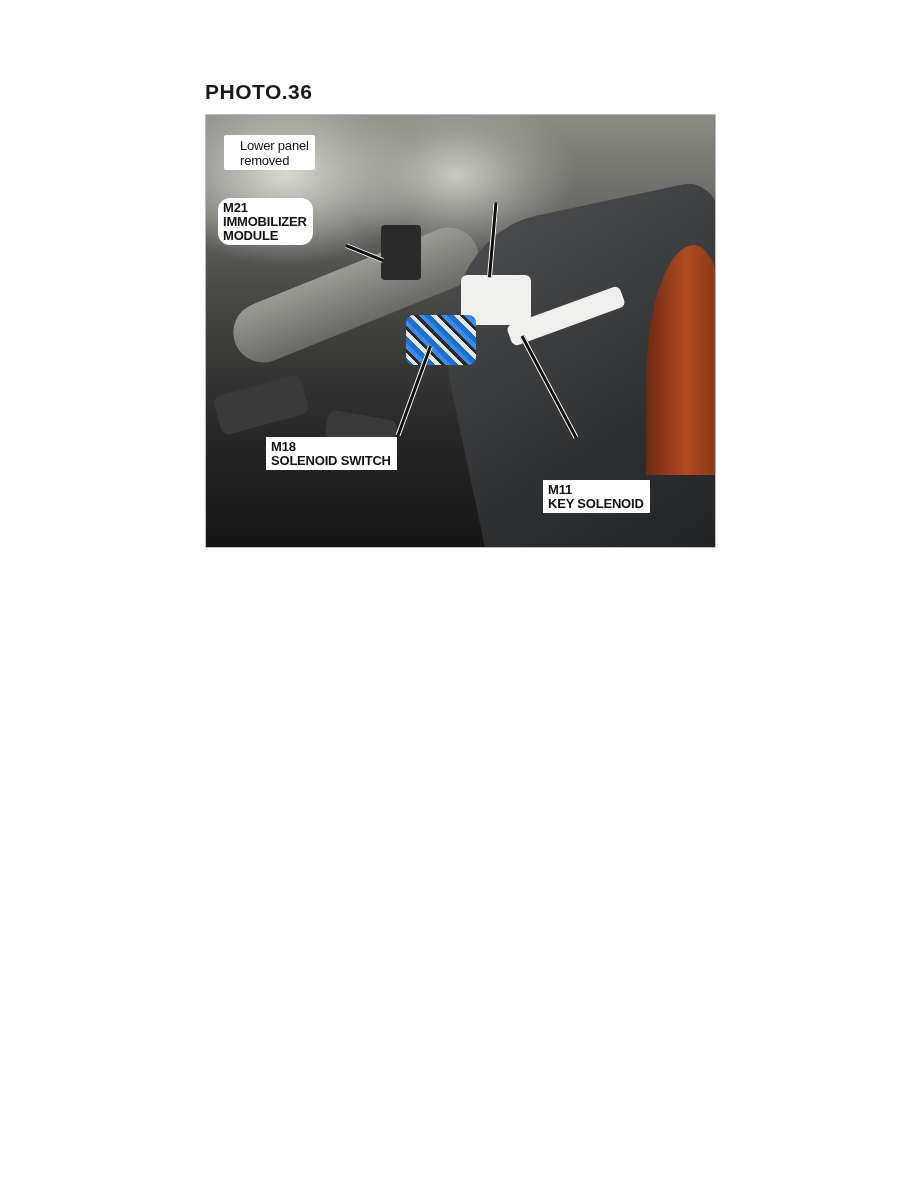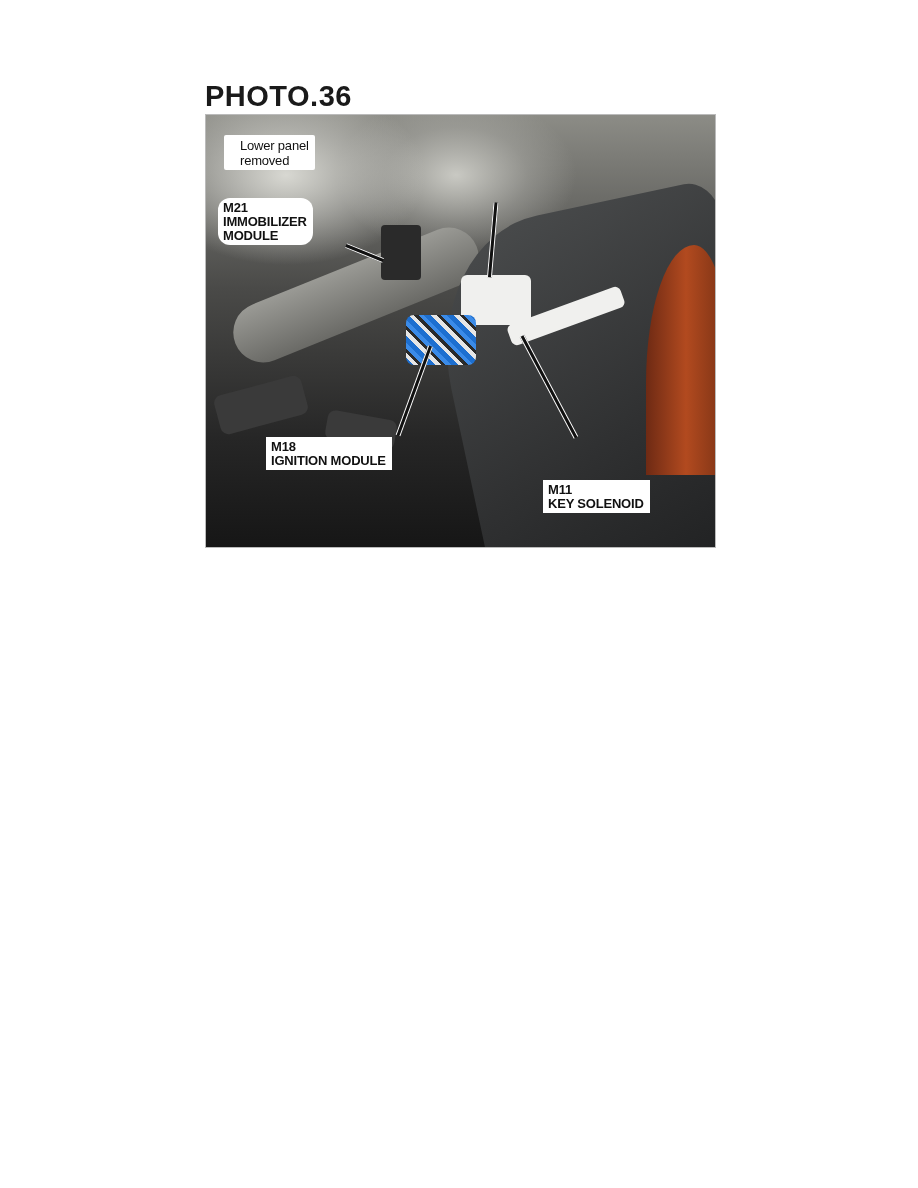--- a/index.html
+++ b/index.html
@@ -1,17 +1,17 @@
 <!DOCTYPE html>
 <html><head>
 <meta charset="utf-8">
 <style>
   html, body { margin: 0; padding: 0; background: #ffffff; }
   body { width: 918px; height: 1188px; position: relative; overflow: hidden; font-family: "Liberation Sans", sans-serif; }
-  .title { position: absolute; left: 205px; top: 80px; font-family: "Liberation Sans", sans-serif; font-weight: bold; font-size: 29px; color: #1a1a1a; letter-spacing: 0.5px; }
+  .title { position: absolute; left: 205px; top: 80px; font-family: "Liberation Sans", sans-serif; font-weight: bold; font-size: 21px; color: #1a1a1a; letter-spacing: 0.5px; }
   .photo { position: absolute; left: 205px; top: 114px; width: 511px; height: 434px; overflow: hidden; border: 1px solid #bbb; box-sizing: border-box;
     background:
       radial-gradient(ellipse 140px 90px at 80px 60px, #d8d8d2 0%, rgba(200,200,195,0.6) 50%, rgba(0,0,0,0) 100%),
       radial-gradient(ellipse 120px 80px at 250px 60px, #c9c9c3 0%, rgba(170,170,165,0.5) 60%, rgba(0,0,0,0) 100%),
       linear-gradient(180deg, #8c8c86 0%, #4a4a48 40%, #262626 75%, #161616 100%); }
   .shape { position: absolute; }
   .dash { background: linear-gradient(160deg, #4b4d4e 0%, #2f3031 60%, #1e1f20 100%); border-radius: 40% 10% 0 0; transform: rotate(-12deg); }
   .redtrim { background: linear-gradient(90deg, #6e2a14, #b24a1f 50%, #7b3215); border-radius: 60% 40% 0 0; }
   .column { background: linear-gradient(180deg, #9a9a95, #6a6a66); border-radius: 30px; transform: rotate(-22deg); }
   .wires { background: repeating-linear-gradient(45deg, #1d6fd0 0 5px, #e6e6e6 5px 9px, #2a2a2a 9px 12px, #3b8be8 12px 16px); border-radius: 8px; }
@@ -45,17 +45,17 @@
 
   <div class="label light" style="left:18px; top:20px;"><span>Lower panel</span>
 <span>removed</span></div>
 
 
   <div class="label" style="left:12px; top:83px;border-radius:12px;"><span>M21</span>
 <span>IMMOBILIZER</span>
 <span>MODULE</span></div>
 
   <div class="label" style="left:60px; top:322px;"><span>M18</span>
-<span>IGNITION MODULE</span></div>
+<span>SOLENOID SWITCH</span></div>
 
   <div class="label" style="left:337px; top:322px;margin-top:43px;"><span>M11</span>
 <span>KEY SOLENOID</span></div>
 </div>
 
 </body></html>

